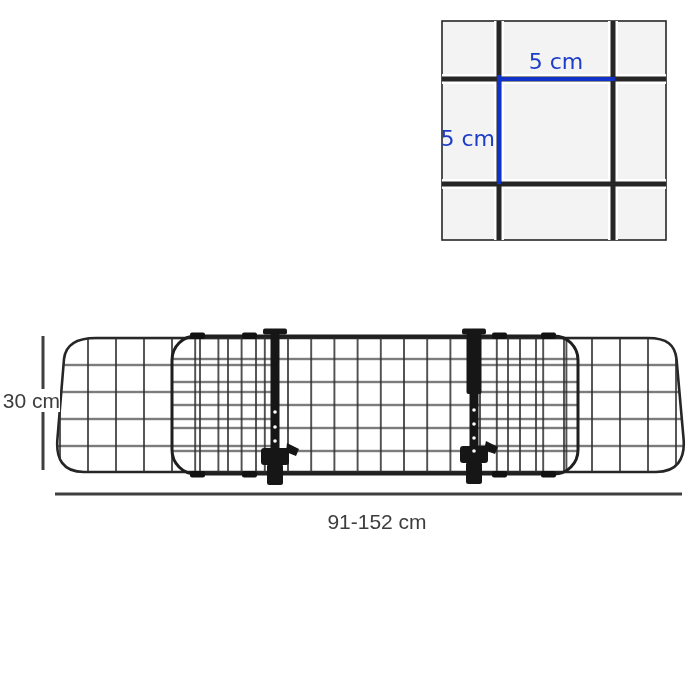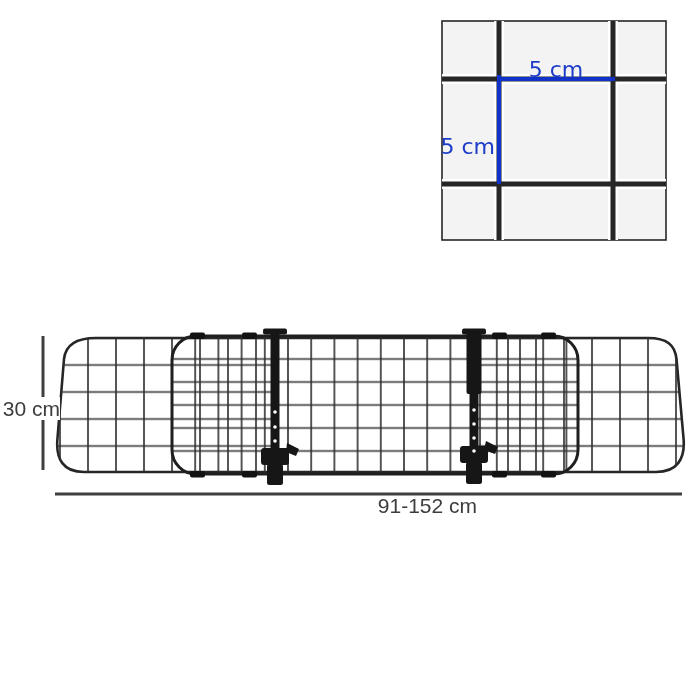--- a/index.html
+++ b/index.html
@@ -17,27 +17,27 @@
   .frame-path{fill:#ffffff;stroke:var(--frame,#262626);stroke-width:2.6;}
   .mesh-stroke{stroke:var(--mesh,#2d2d2d);stroke-width:1.6;fill:none;}
   .mesh-fill-outer{fill:url(#meshOuter);}
   .inner-panel{fill:url(#meshInner);stroke:var(--panel,#1f1f1f);stroke-width:3;}
   .tab{fill:#121212;}
   .metal{fill:var(--metal,#161616);}
   .hole{fill:#ffffff;}
   .dim-line{stroke:var(--dim-line,#3f3f3f);stroke-width:3;}
 
   
-  .lbl{position:absolute;white-space:nowrap;margin-top:8px;}
+  .lbl{position:absolute;white-space:nowrap;}
   .lbl-blue{color:var(--accent-text,#1d3cc8);font:22px/24px "DejaVu Sans",sans-serif;}
   .lbl-dim{color:var(--dim-text,#3d3d3d);font:21px/23px "Liberation Sans",sans-serif;}
   #label-cell-width{left:499px;top:50px;width:114px;text-align:center;}
   #label-cell-height{left:433px;top:127px;width:62px;text-align:right;}
   #label-height{left:0px;top:389px;width:60px;text-align:right;background:#ffffff;}
-  #label-width{left:277px;top:486px;width:200px;text-align:right;}
+  #label-width{left:277px;top:510px;width:200px;text-align:center;}
 </style>
 </head>
 <body>
 
 <div id="stage">
 
   <svg width="700" height="700" viewBox="0 0 700 700">
     <defs>
       <clipPath id="outerClip">
         <path d="M 96 338 L 648 338 C 667 338 675 345 676.5 359 L 683.5 438 C 685.5 459 677 472 656 472 L 84 472 C 63 472 55.5 459 57.5 438 L 64 359 C 65.5 345 77 338 96 338 Z"></path>

